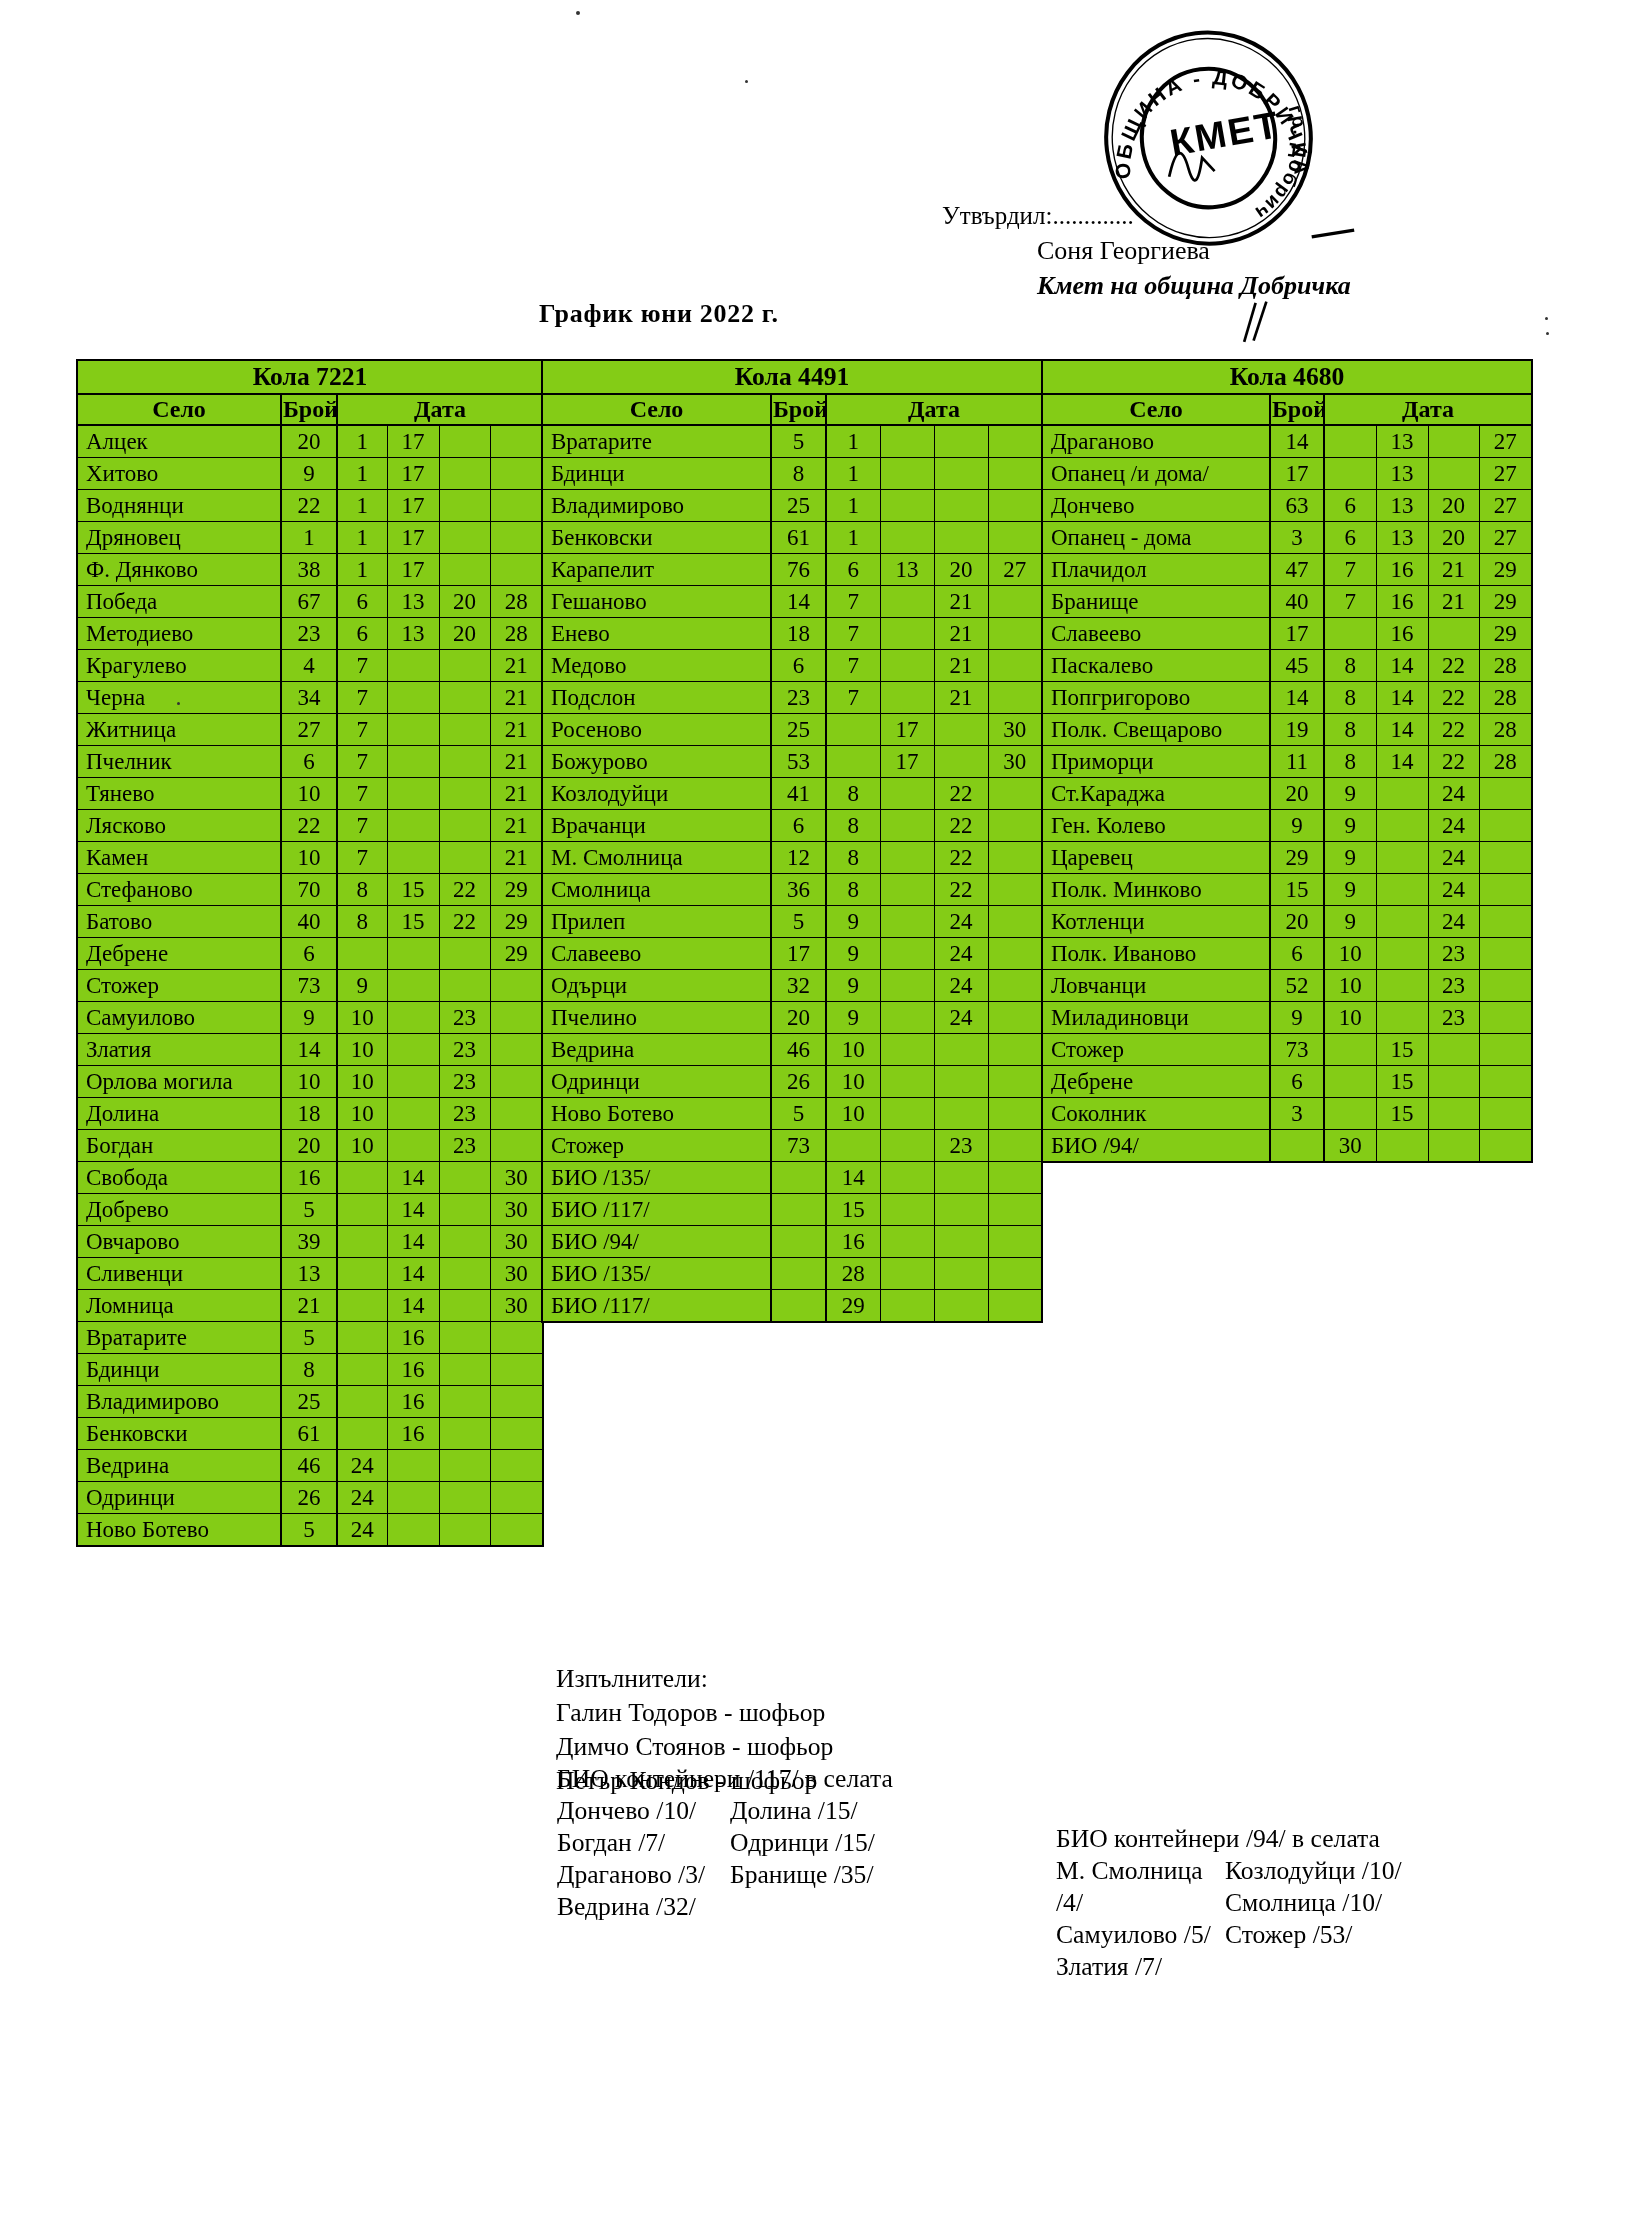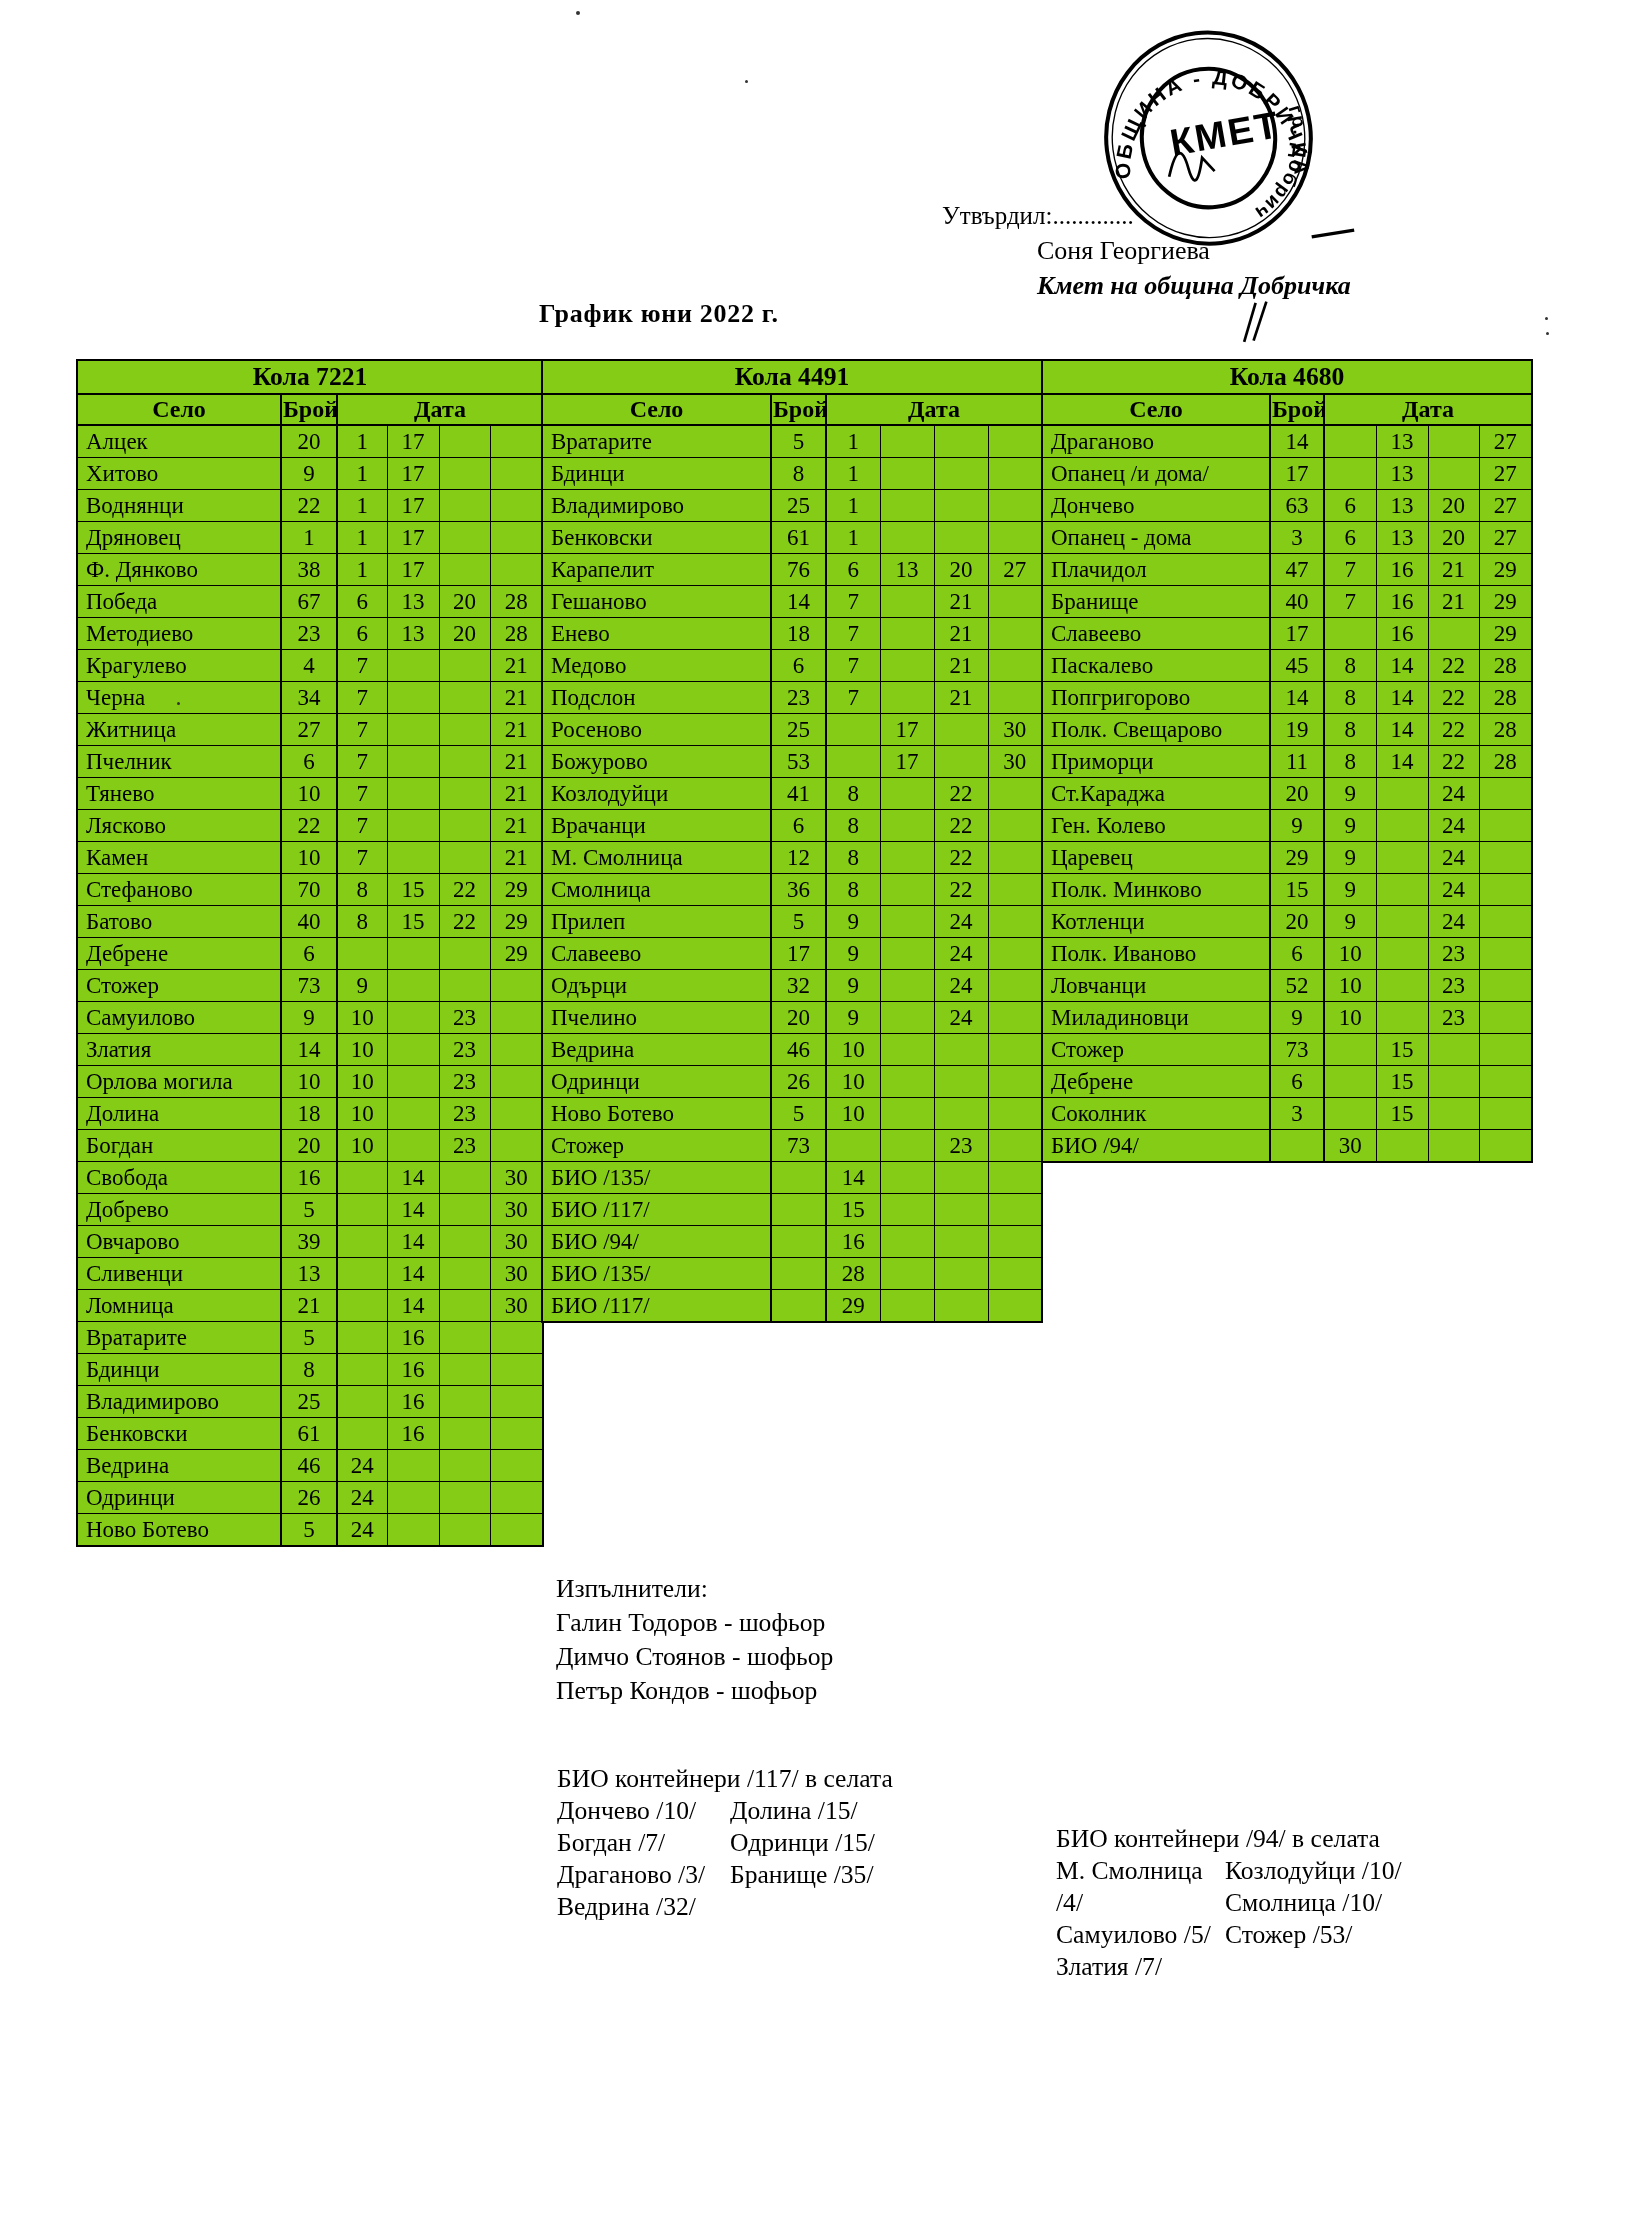--- a/index.html
+++ b/index.html
@@ -23,21 +23,21 @@
   .sched th.kola{font-size:25.6px;height:27px;font-weight:700;border-bottom:2.7px solid #000;text-align:center;}
   .sched tr.cols th{font-size:24px;height:25.6px;font-weight:700;text-align:center;border-bottom:2px solid #000;}
   .sched td{height:31px;font-size:23px;padding:0;}
   .sched td.village{text-align:left;padding-left:8px;}
   .sched td.count,.sched td.date{text-align:center;}
   .sched td.count,.sched th.h-count{border-left:2.7px solid #000;border-right:2.7px solid #000;}
   #t0{left:76px;top:359px;width:465px;}
   #t1{left:541px;top:359px;width:500px;}
   #t2{left:1041px;top:359px;width:489px;}
 
-  .exec{left:556px;top:1572px;font-size:25.6px;line-height:34px;}
+  .exec{left:556px;top:1662px;font-size:25.6px;line-height:34px;}
   .bio{font-size:25.6px;line-height:32px;}
   .bio-heading{margin-bottom:0px;}
   .bio-cols{display:flex;}
   .bio117{left:557px;top:1763px;}
   .bio117 .c1{width:173px;margin-right:0;}
   .bio135{left:1056px;top:1693px;}
   .bio94{left:1056px;top:1823px;}
   .bio135 .c1,.bio94 .c1{width:169px;}
   .speck{position:absolute;background:#333;border-radius:50%;}
 </style>

